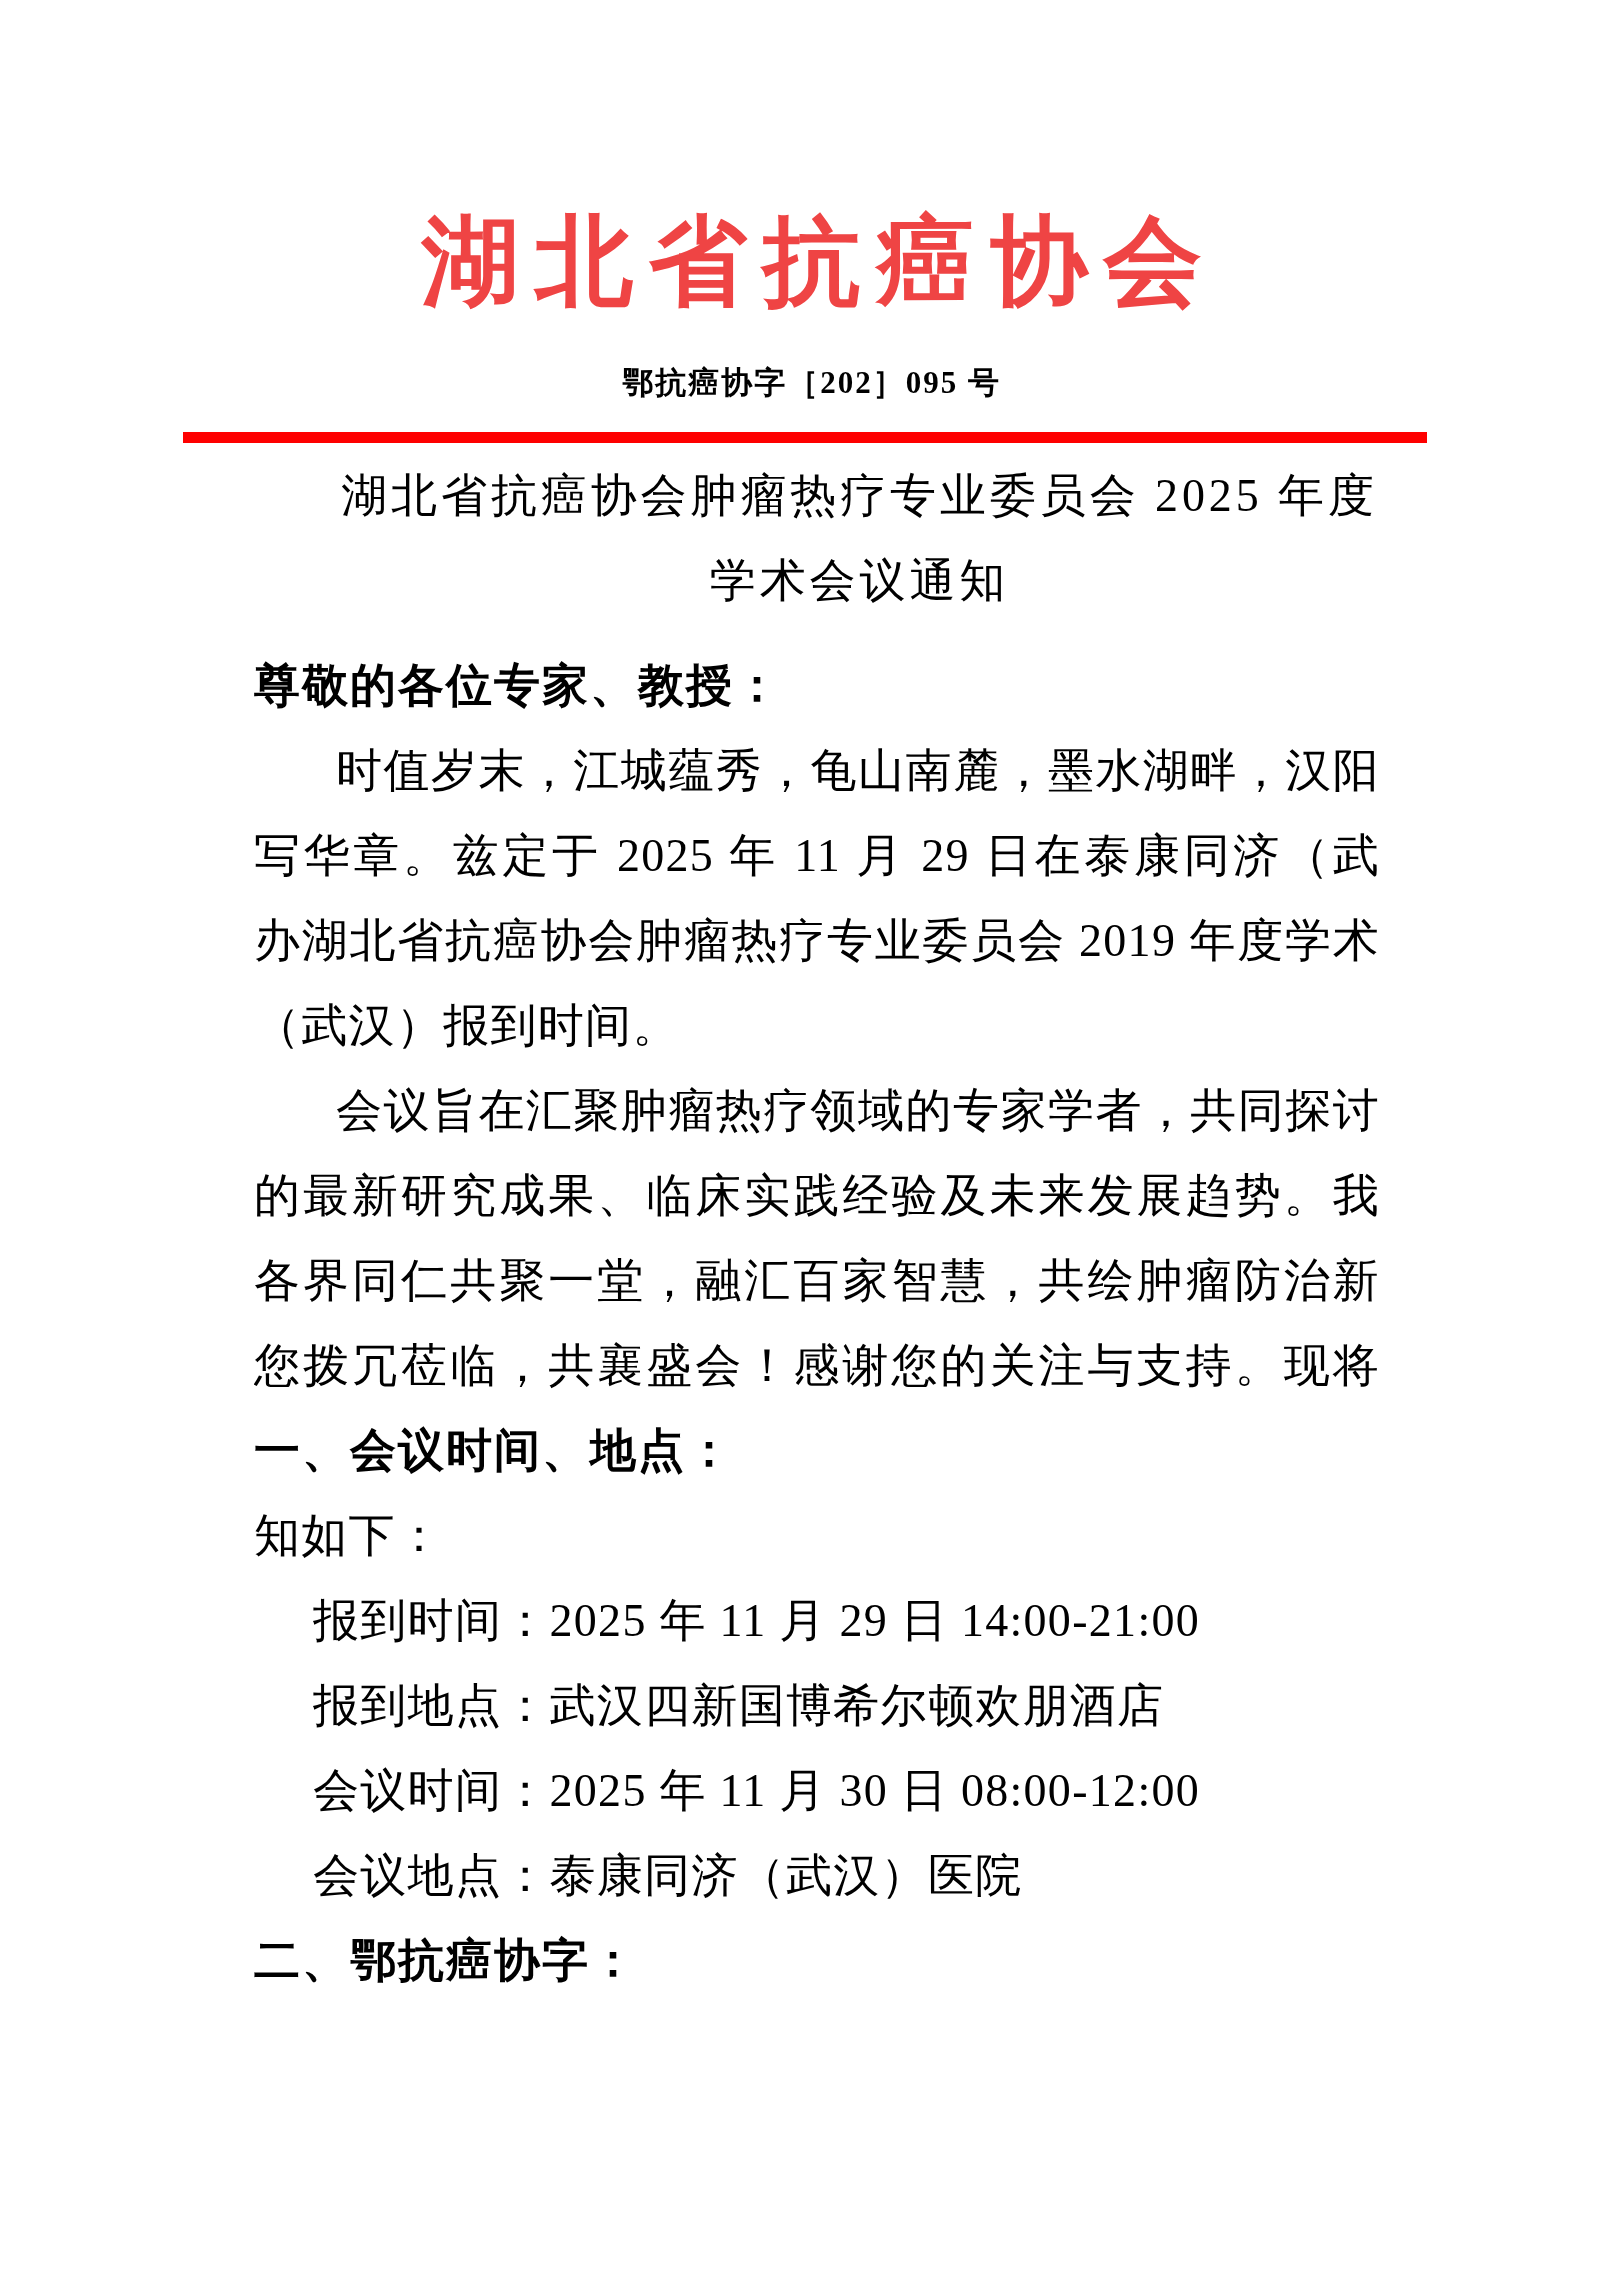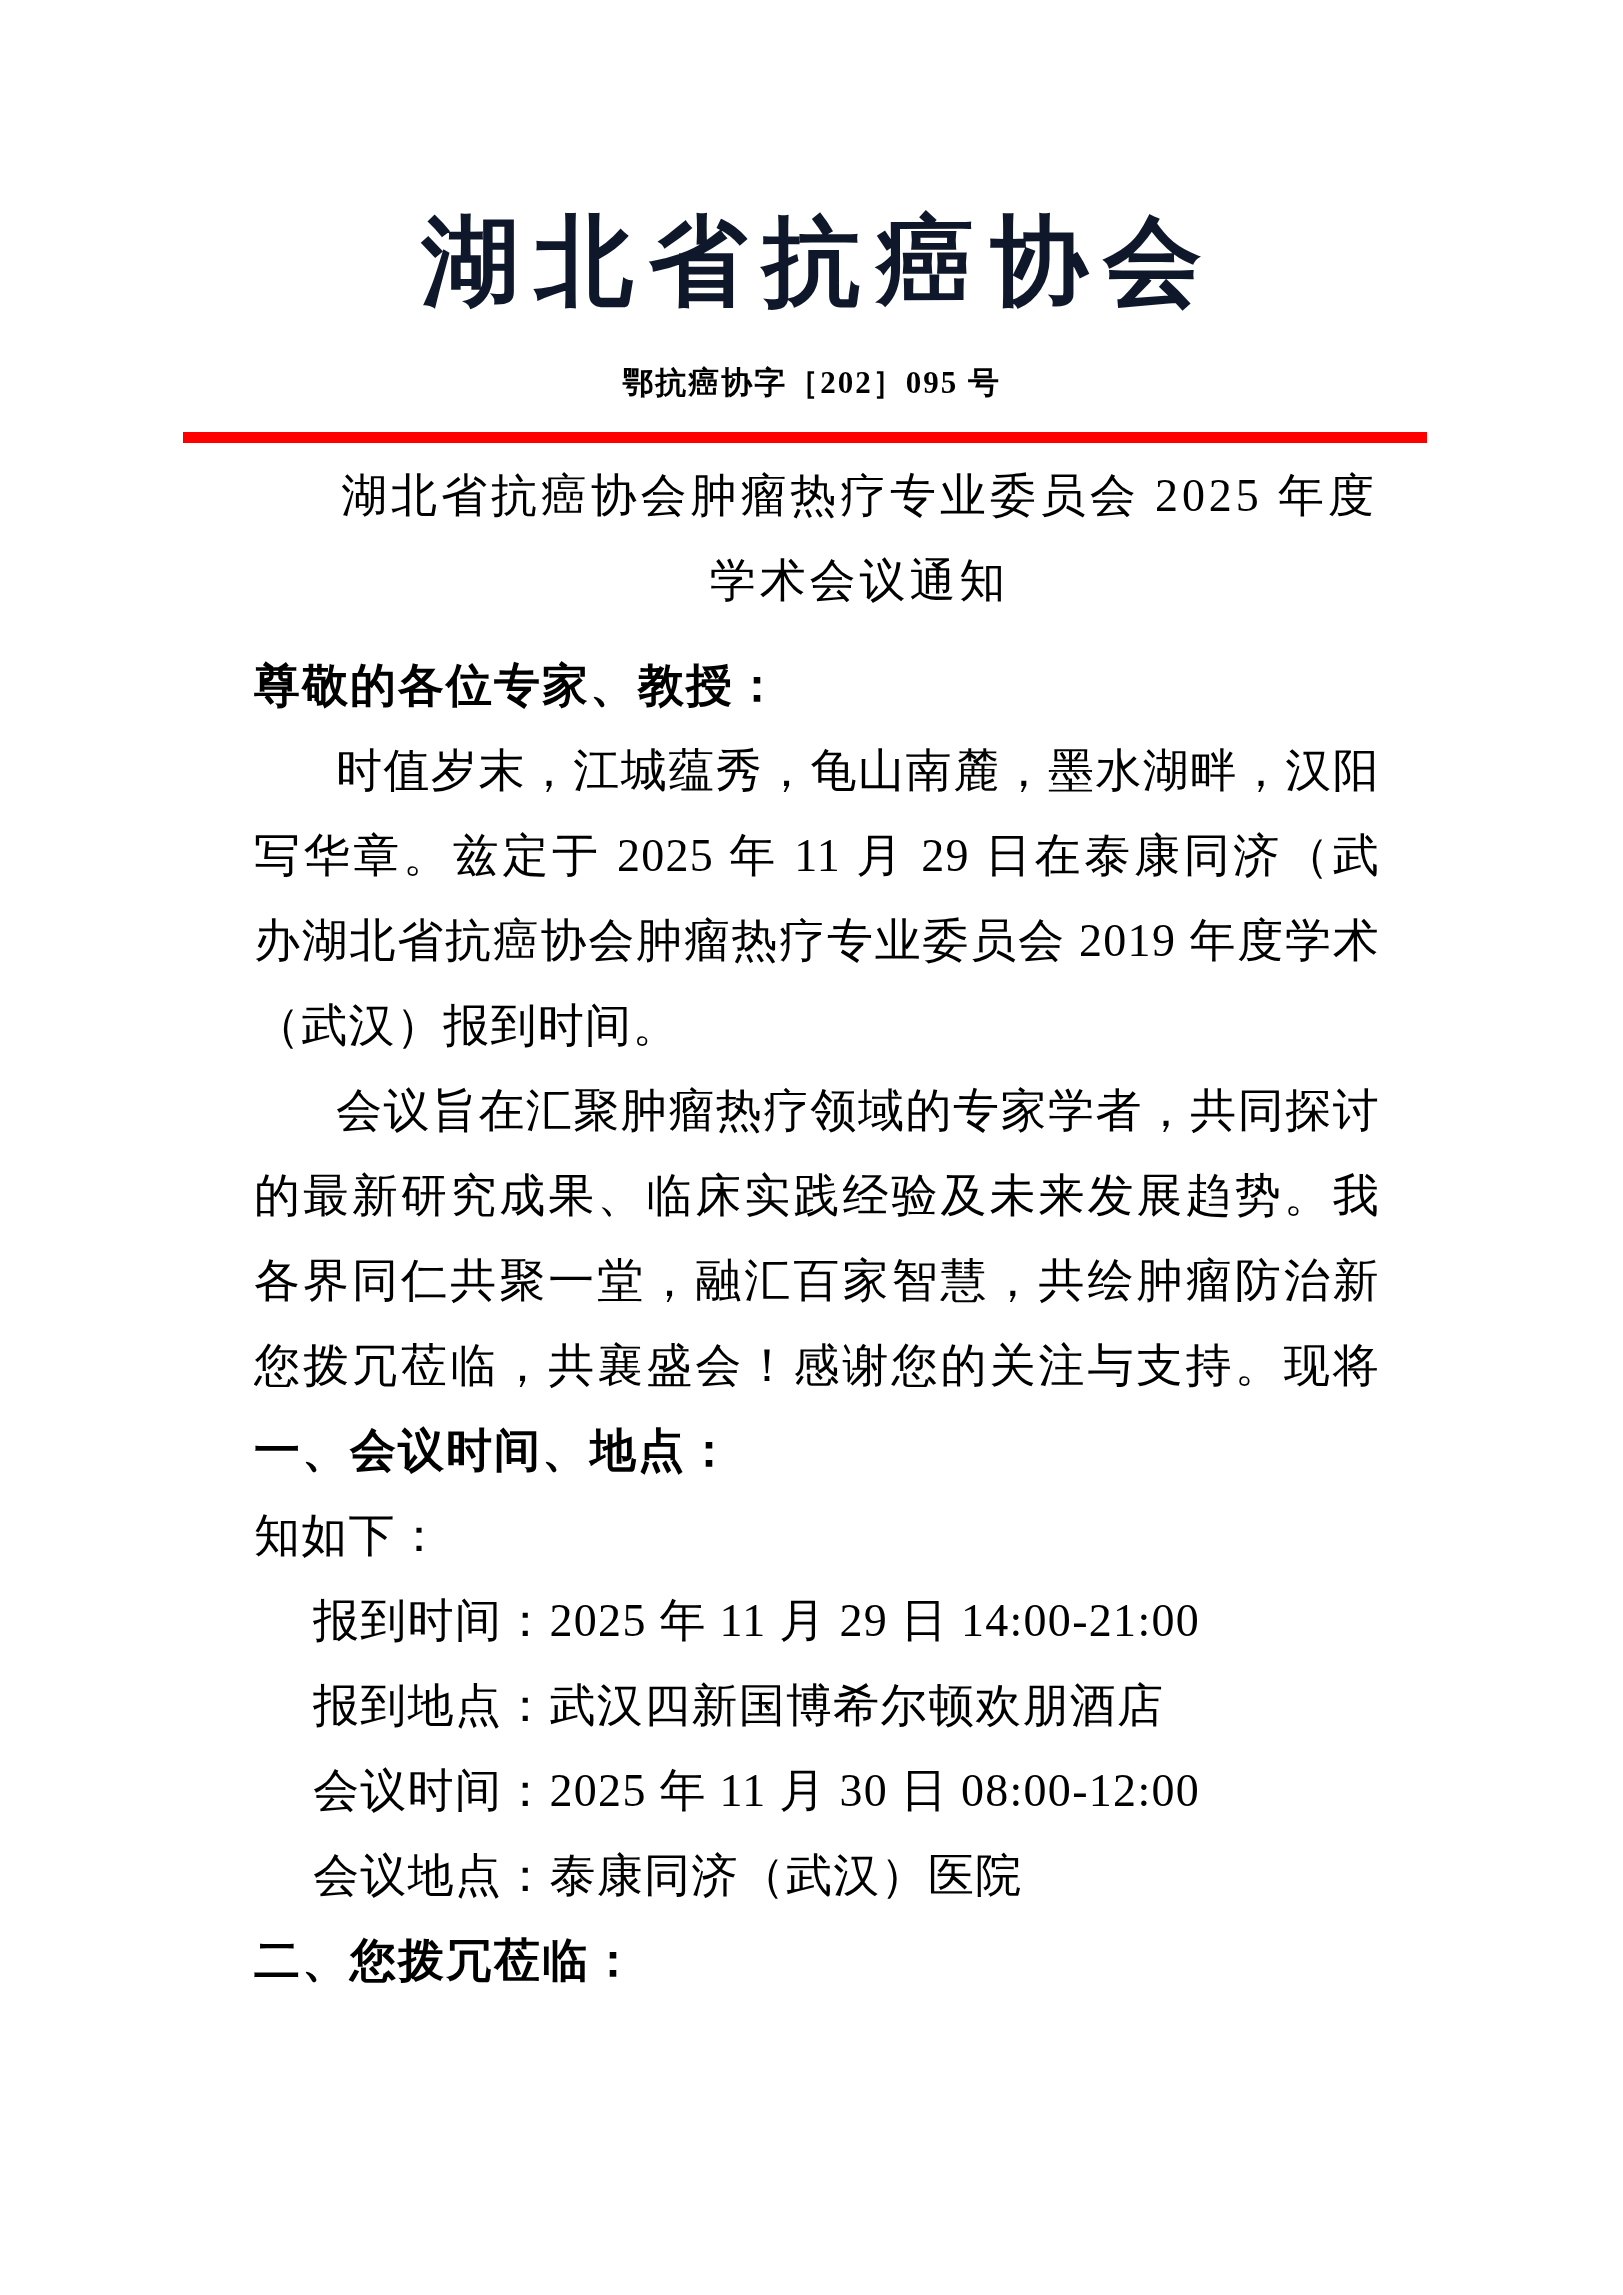--- a/index.html
+++ b/index.html
@@ -14,21 +14,21 @@
   }
   .org-title {
     position: absolute;
     top: 203px;
     left: 0;
     width: 100%;
     text-align: center;
     font-size: 98px;
     line-height: 118px;
     font-weight: bold;
-    color: #0f172a;
+    color: #ef4444;
     letter-spacing: 15.7px;
     text-indent: 15.7px;
     white-space: nowrap;
   }
   .doc-number {
     position: absolute;
     top: 359px;
     left: 0;
     width: 100%;
     text-align: center;
@@ -108,17 +108,17 @@
       <div class="line justify indent">会议旨在汇聚肿瘤热疗领域的专家学者，共同探讨热疗技术</div>
       <div class="line justify">的最新研究成果、临床实践经验及未来发展趋势。我们诚挚邀请</div>
       <div class="line justify">各界同仁共聚一堂，融汇百家智慧，共绘肿瘤防治新蓝图。诚盼</div>
       <div class="line justify">您拨冗莅临，共襄盛会！感谢您的关注与支持。现将相关事宜通</div>
       <div class="line bold">一、会议时间、地点：</div>
       <div class="line">知如下：</div>
       <div class="line sub">报到时间：2025 年 11 月 29 日 14:00-21:00</div>
       <div class="line sub">报到地点：武汉四新国博希尔顿欢朋酒店</div>
       <div class="line sub">会议时间：2025 年 11 月 30 日 08:00-12:00</div>
       <div class="line sub">会议地点：泰康同济（武汉）医院</div>
-      <div class="line bold">二、您拨冗莅临：</div>
+      <div class="line bold">二、鄂抗癌协字：</div>
     </div>
 
 </div>
 
 
 </body></html>

